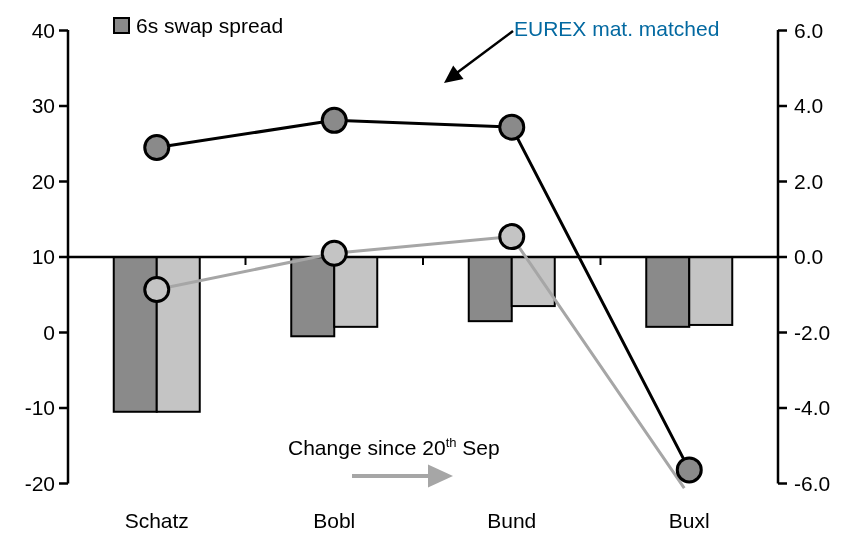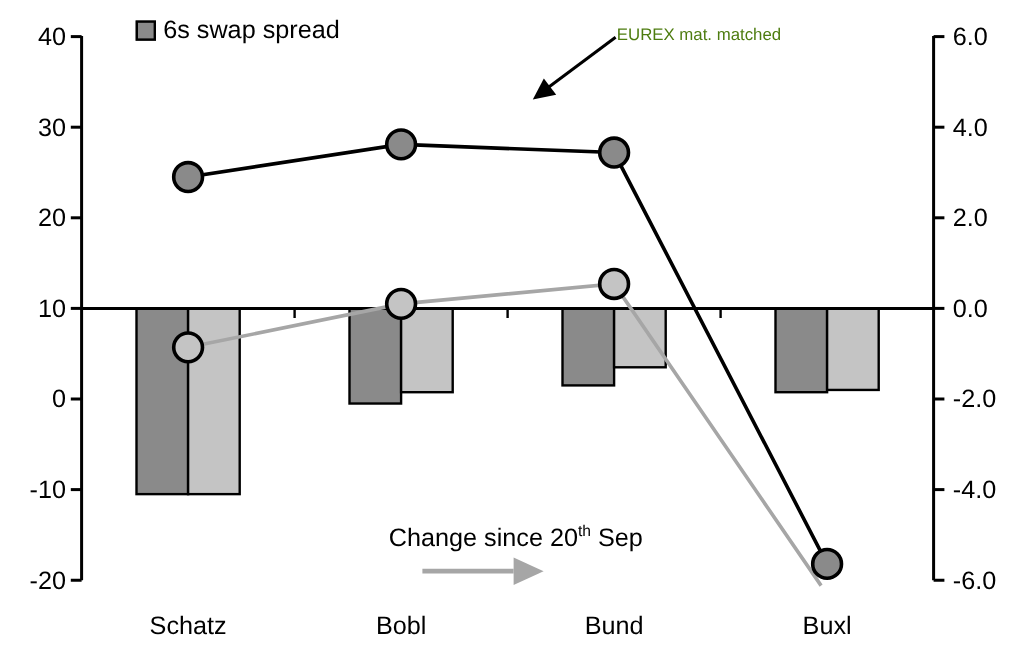--- a/index.html
+++ b/index.html
@@ -3,22 +3,22 @@
 <meta charset="utf-8">
 <style>
   html,body{margin:0;padding:0;background:#fff;}
   .stage{position:relative;width:852px;height:539px;background:#ffffff;
          font-family:"Liberation Sans",sans-serif;overflow:hidden;}
   .stage svg{position:absolute;left:0;top:0;}
   svg text{font-family:"Liberation Sans",sans-serif;font-size:21px;fill:#000;}
   .legend{position:absolute;left:113px;top:13px;display:flex;flex-direction:column;gap:0;}
   .legend-row{display:flex;align-items:center;gap:6px;font-size:21px;color:#000;line-height:25px;}
   .swatch{width:13px;height:13px;border:2px solid #000;display:inline-block;flex:0 0 auto;}
-  .ann-eurex{position:absolute;left:514px;top:15px;font-size:14px;line-height:27px;color:#4d7c0f;}
-  .ann-change{position:absolute;left:288px;top:435px;font-size:21px;color:#000;white-space:nowrap;margin-left:36px;}
+  .ann-eurex{position:absolute;left:514px;top:15px;font-size:21px;line-height:27px;color:#0369a1;}
+  .ann-change{position:absolute;left:288px;top:435px;font-size:21px;color:#000;white-space:nowrap;}
   .ann-change sup{font-size:0.62em;}
 </style>
 </head>
 <body>
 
 <div class="stage">
 
   <svg width="852" height="539" viewBox="0 0 852 539">
       <rect x="113.75" y="257" width="43" height="154.77499999999998" fill="#8a8a8a" stroke="#000000" stroke-width="2"></rect>
       <rect x="291.25" y="257" width="43" height="79.27499999999998" fill="#8a8a8a" stroke="#000000" stroke-width="2"></rect>

